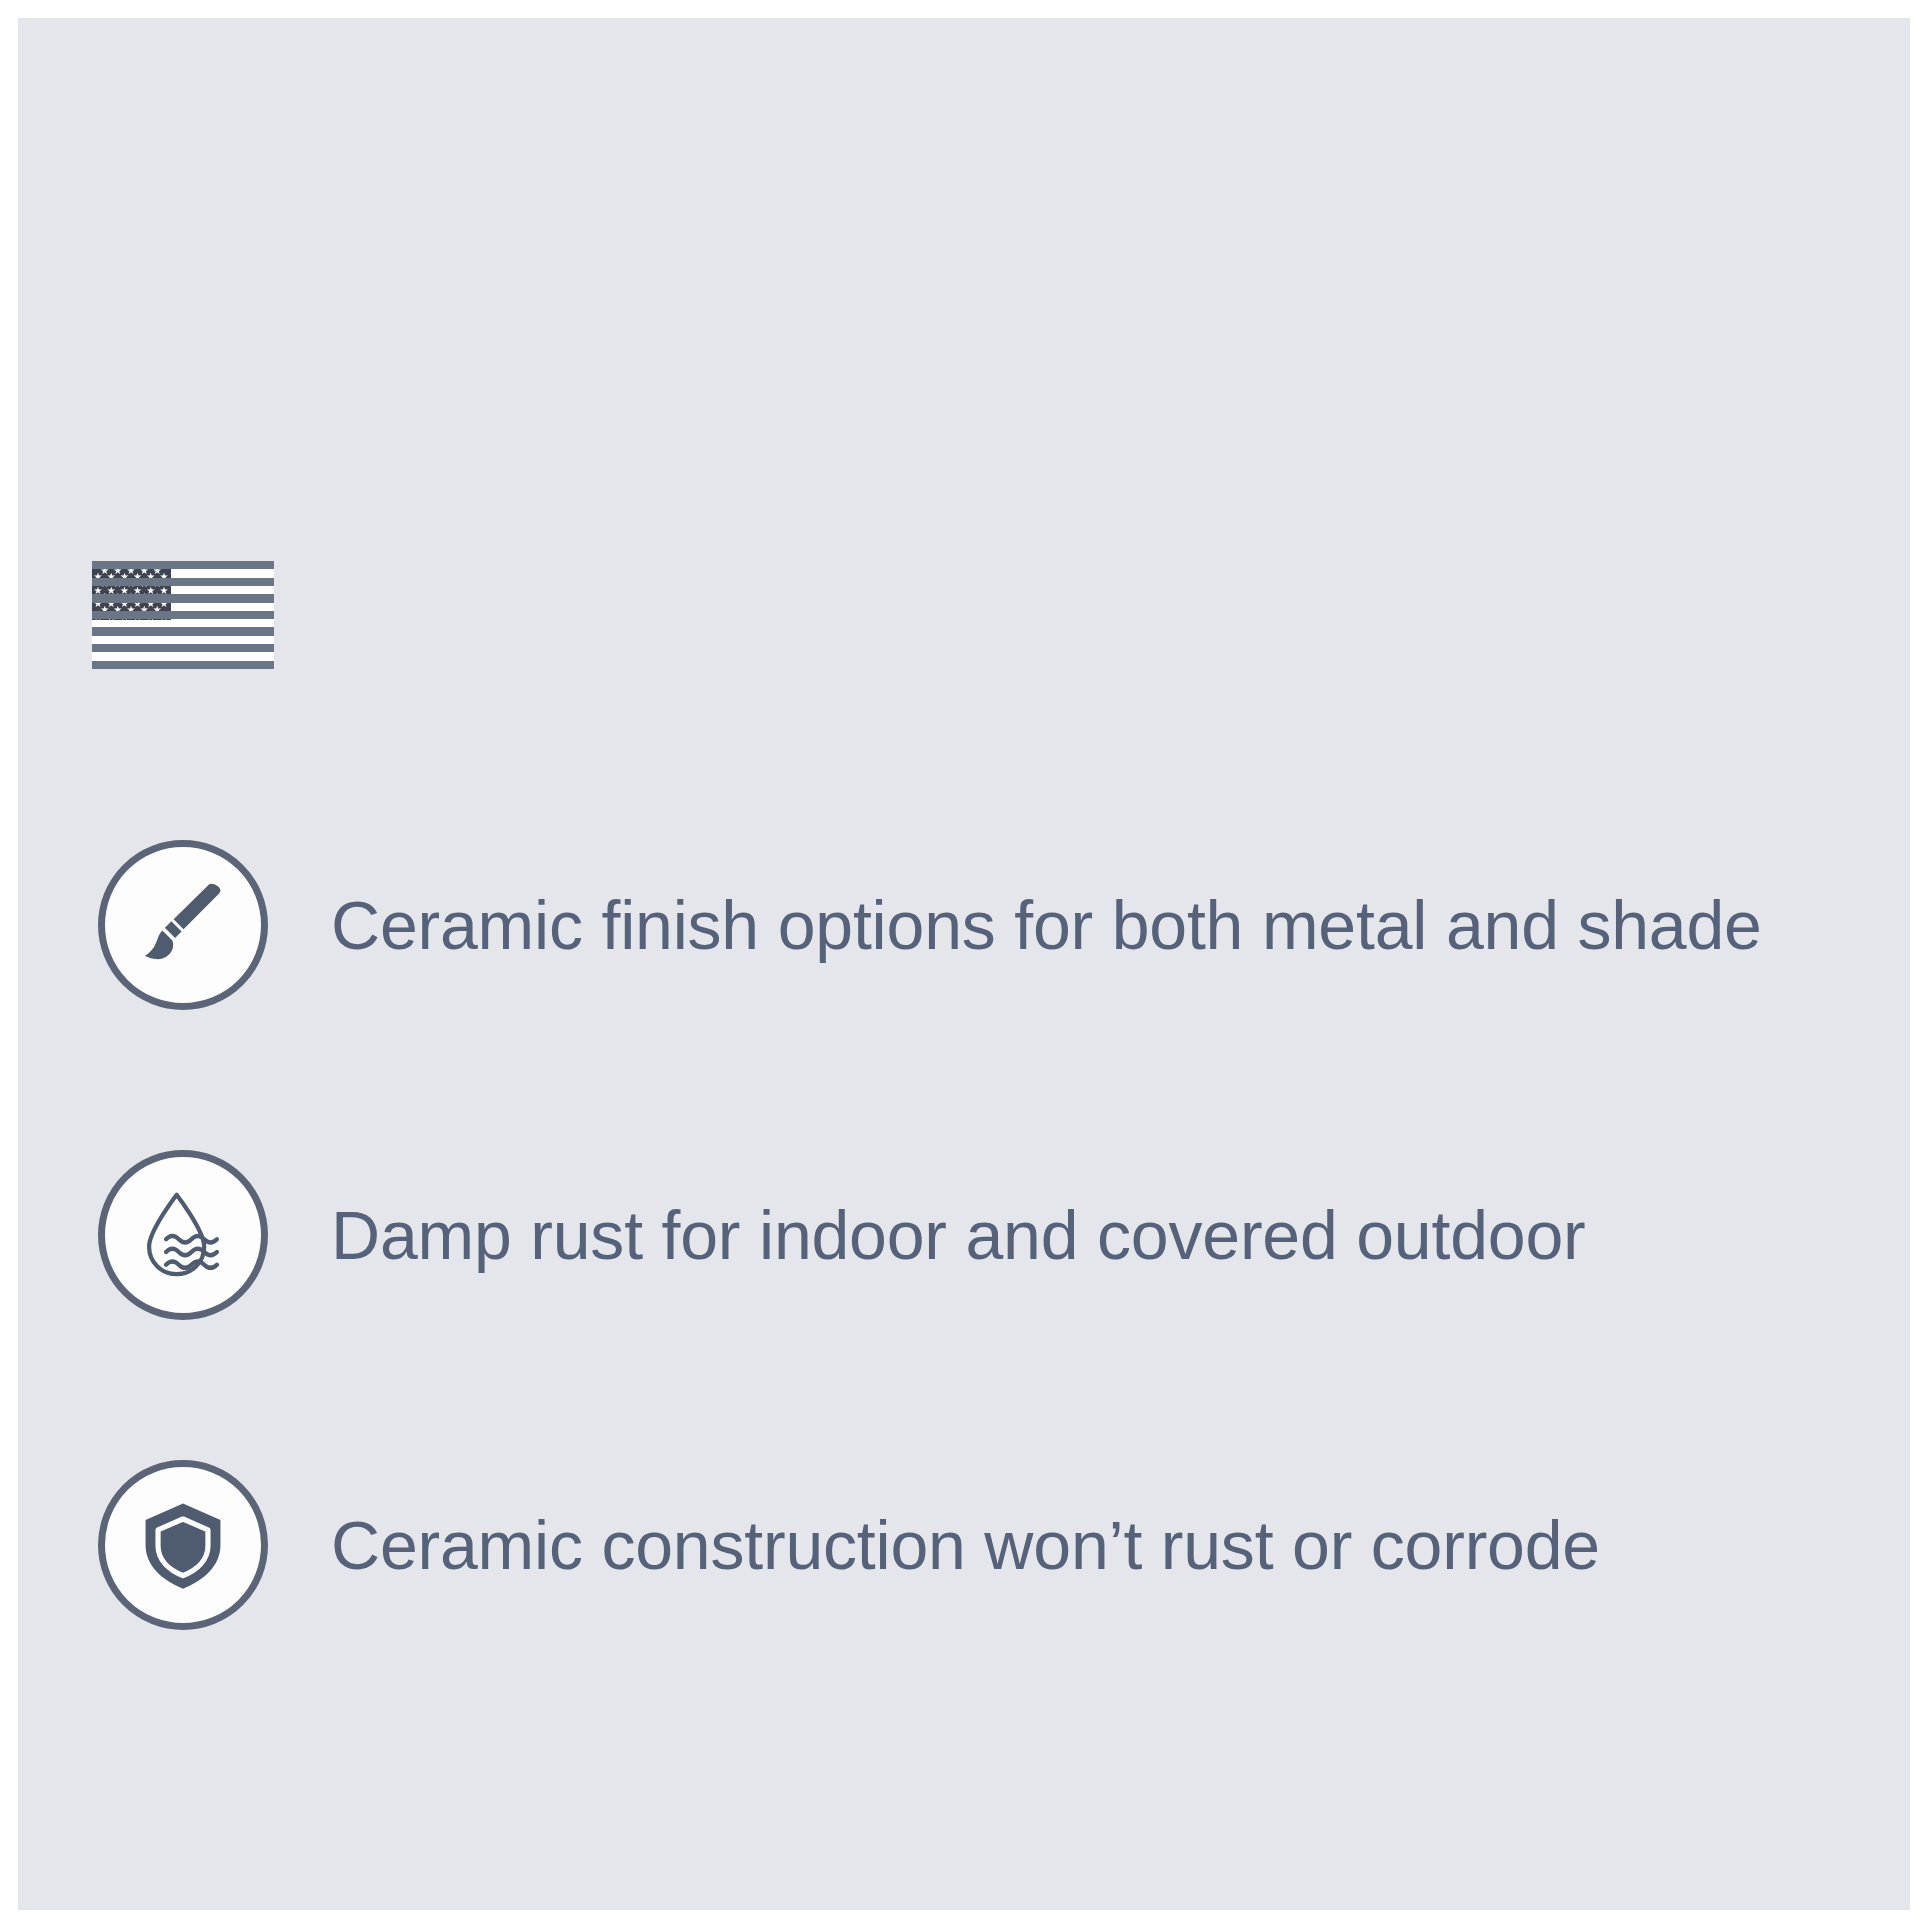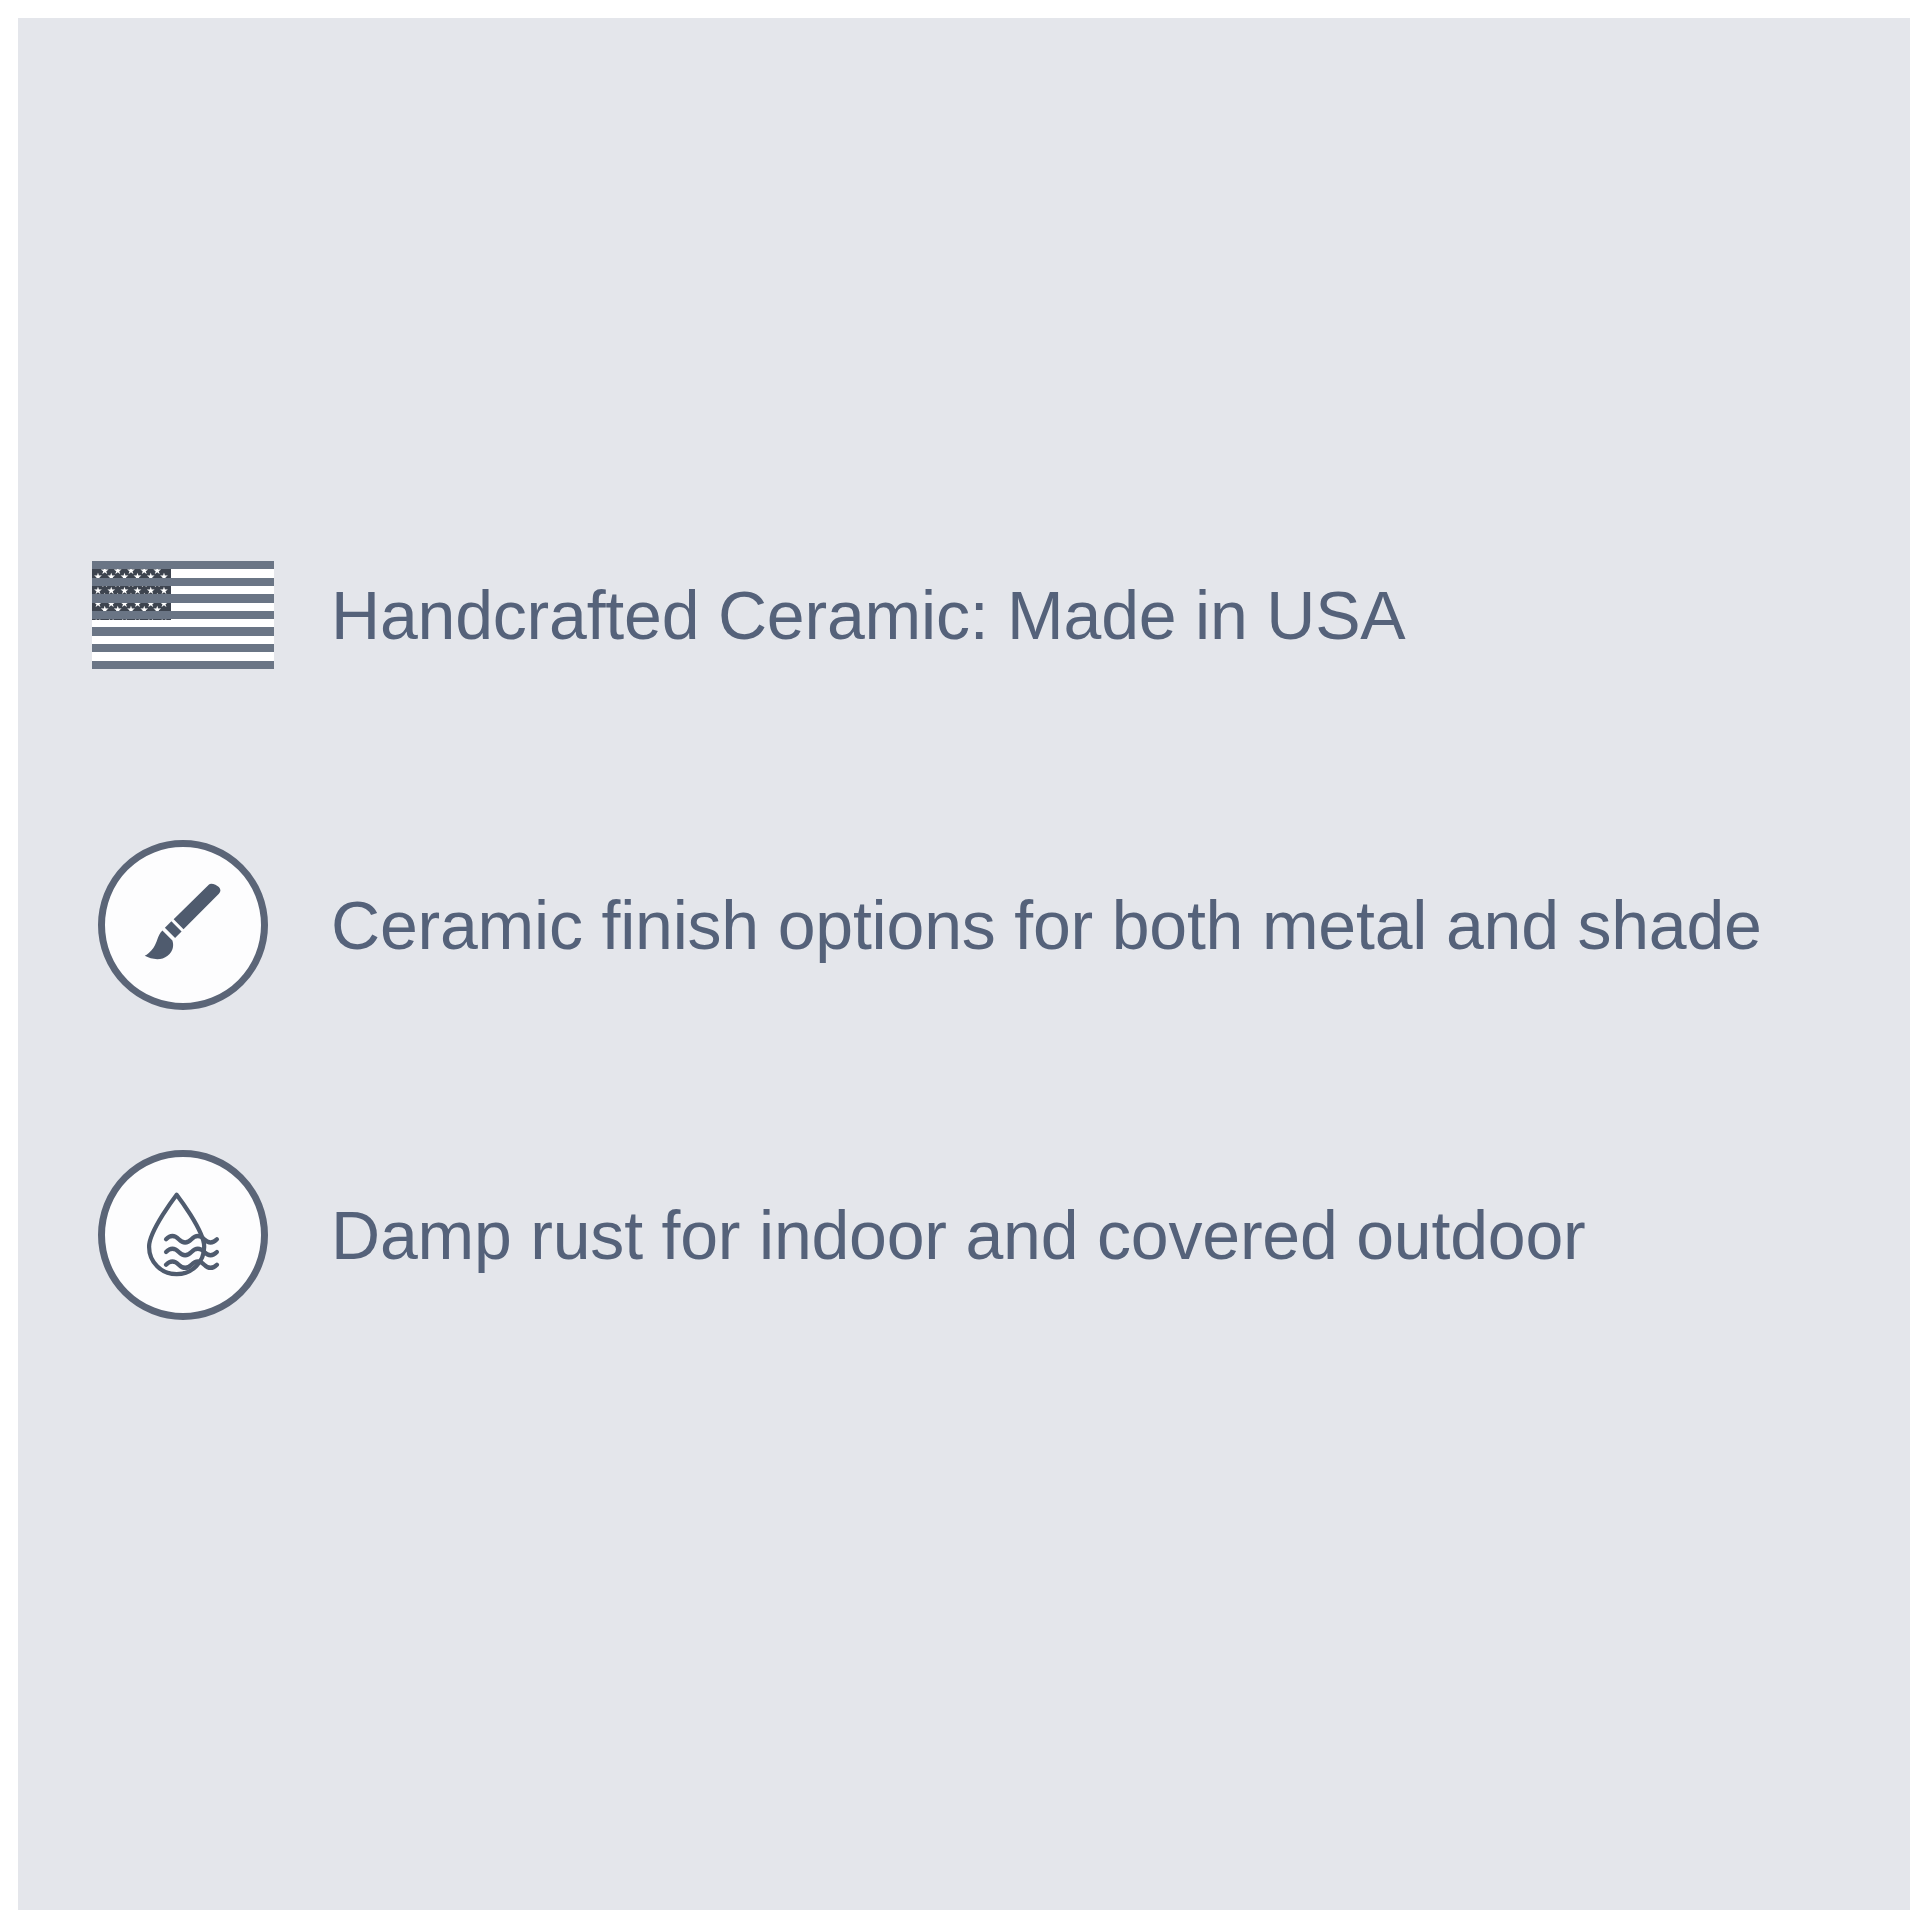--- a/index.html
+++ b/index.html
@@ -173,21 +173,20 @@
               </div>
           <div class="stripe" style="top: 0px; height: 8.30769px; background: rgb(106, 117, 133);"></div>
               <div class="stripe" style="top: 16.6154px; height: 8.30769px; background: rgb(106, 117, 133);"></div>
               <div class="stripe" style="top: 33.2308px; height: 8.30769px; background: rgb(106, 117, 133);"></div>
               <div class="stripe" style="top: 49.8462px; height: 8.30769px; background: rgb(106, 117, 133);"></div>
               <div class="stripe" style="top: 66.4615px; height: 8.30769px; background: rgb(106, 117, 133);"></div>
               <div class="stripe" style="top: 83.0769px; height: 8.30769px; background: rgb(106, 117, 133);"></div>
               <div class="stripe" style="top: 99.6923px; height: 8.30769px; background: rgb(106, 117, 133);"></div>
             </div>
         </div>
-        <div class="feature-text">Handcrafted Ceramic: Made in USA</div>
       </div>
 
       <div class="feature-row">
         <div class="icon-slot">
           <div class="icon-circle">
             <svg width="104" height="104" viewBox="0 0 100 100">
               <path d="M84.5 13.5 C86.5 15.5 86.5 18 84.5 20 L50.5 54 L41 44.5 L75 11 C77 9 82.5 11.5 84.5 13.5 Z" fill="#4f5b6e"></path>
               <path d="M48.6 56.2 L38.8 46.4 L32.6 52.6 L42.4 62.4 Z" fill="#4f5b6e"></path>
               <path d="M39.8 64.8 L30.2 55.2 C25 60.5 25.5 66.5 21.5 72 C18.6 76 15.5 78.3 13.2 79.6
                        C19.5 83 28.8 84.8 35.2 79.5 C41 74.7 41.2 69.2 39.8 64.8 Z" fill="#4f5b6e"></path>
@@ -206,16 +205,27 @@
                 <path d="M34 54 Q40 48 46 54 Q52 60 58 54 Q64 48 70 54 Q76 60 82 54"></path>
                 <path d="M34 66 Q40 60 46 66 Q52 72 58 66 Q64 60 70 66 Q76 72 82 66"></path>
                 <path d="M34 78 Q40 72 46 78 Q52 84 58 78 Q64 72 70 78 Q76 84 82 78"></path>
               </g>
             </svg>
           </div>
         </div>
         <div class="feature-text">Damp rust for indoor and covered outdoor</div>
       </div>
 
+      <div class="feature-row">
+        <div class="icon-slot">
+          <div class="icon-circle">
+            <svg width="104" height="104" viewBox="0 0 100 100">
+              <path d="M50 10 L86 26 L86 50 C86 70 70 84 50 92 C30 84 14 70 14 50 L14 26 Z" fill="#4f5b6e"></path>
+              <path d="M50 25 L74 35.5 L74 51 C74 64.5 63.5 74 50 79.5 C36.5 74 26 64.5 26 51 L26 35.5 Z" fill="none" stroke="#fdfdfe" stroke-width="5" stroke-linejoin="round"></path>
+            </svg>
+          </div>
+        </div>
+        <div class="feature-text">Ceramic construction won’t rust or corrode</div>
+      </div>
 
     </div>
   </div>
 </div>
 
 </body></html>

